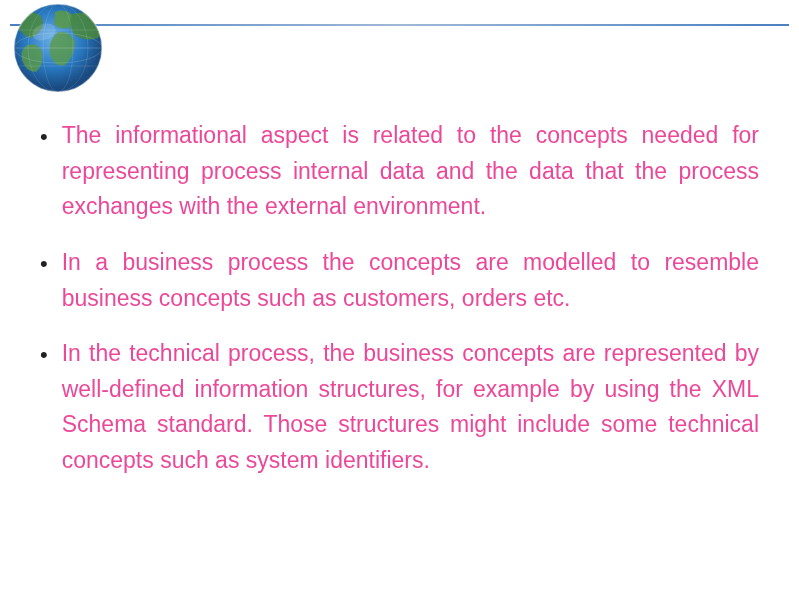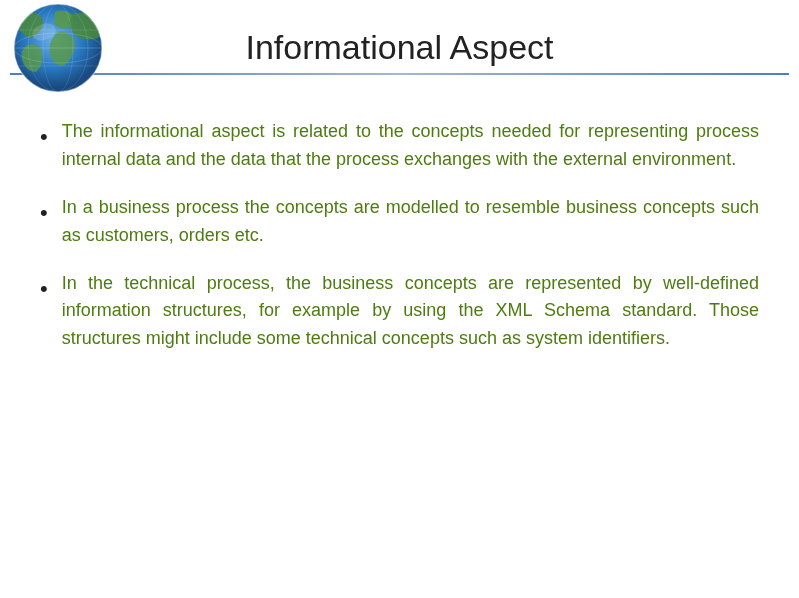--- a/index.html
+++ b/index.html
@@ -81,22 +81,22 @@
 
     .bullet-dot {
       font-size: 22px;
       color: #222222;
       line-height: 1.5;
       flex-shrink: 0;
       margin-top: 2px;
     }
 
     .bullet-text {
-      font-size: 18px;
-      color: #4d7c0f;
+      font-size: 23px;
+      color: #ec4899;
       line-height: 1.55;
       text-align: justify;
       flex: 1;
     }
   </style>
 </head>
 <body>
 
 <div class="slide">
 
@@ -137,21 +137,20 @@
           <ellipse cx="58" cy="48" rx="30" ry="44" fill="none" stroke="rgba(255,255,255,0.2)" stroke-width="0.6"></ellipse>
           <ellipse cx="58" cy="48" rx="15" ry="44" fill="none" stroke="rgba(255,255,255,0.2)" stroke-width="0.6"></ellipse>
         </g>
 
         <circle cx="58" cy="48" r="44" fill="none" stroke="rgba(255,255,255,0.4)" stroke-width="1.5"></circle>
 
         <ellipse cx="44" cy="32" rx="12" ry="8" fill="rgba(255,255,255,0.15)" transform="rotate(-20,44,32)"></ellipse>
       </svg>
     </div>
 
-    <h1 class="title">Informational Aspect</h1>
     <hr class="divider">
   </div>
 
   <div class="content">
 
     <div class="bullet-item">
       <span class="bullet-dot">•</span>
       <p class="bullet-text">The informational aspect is related to the concepts needed for representing process internal data and the data that the process exchanges with the external environment.</p>
     </div>
 

